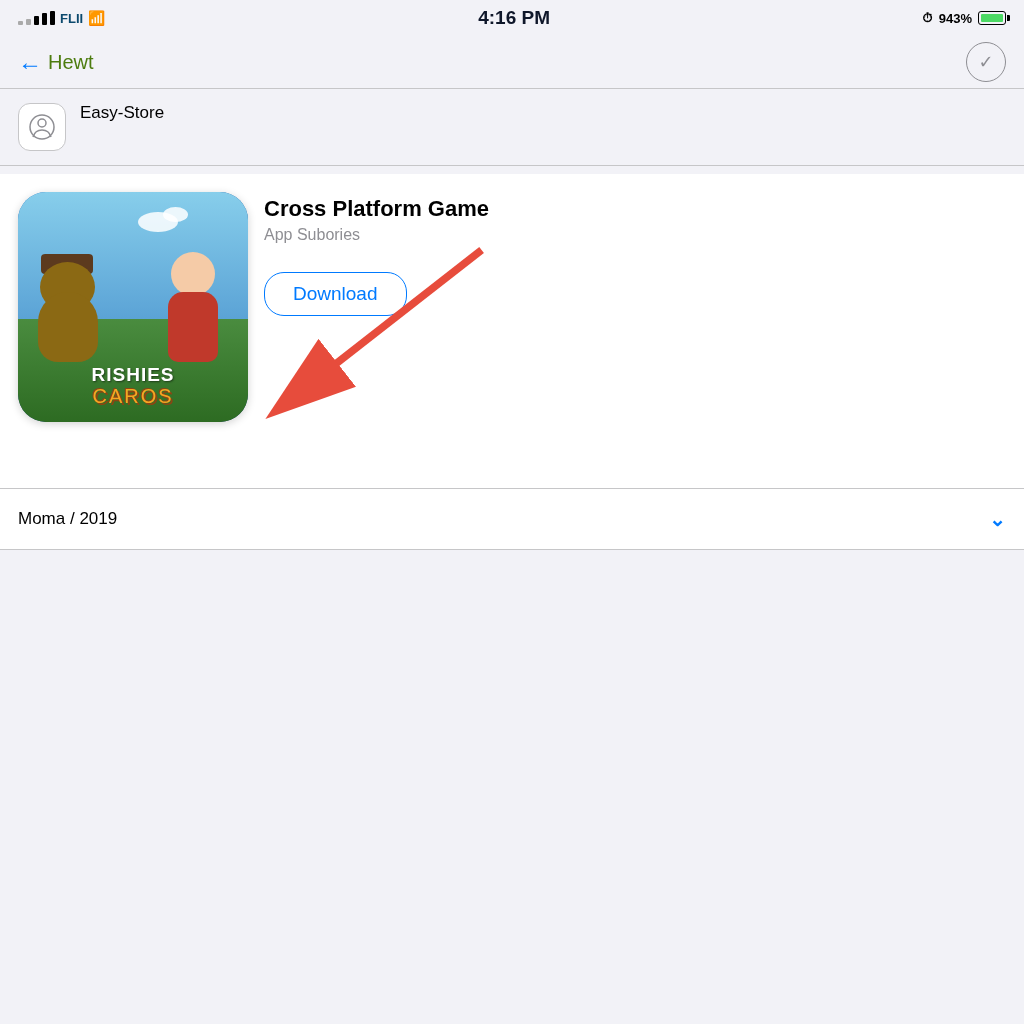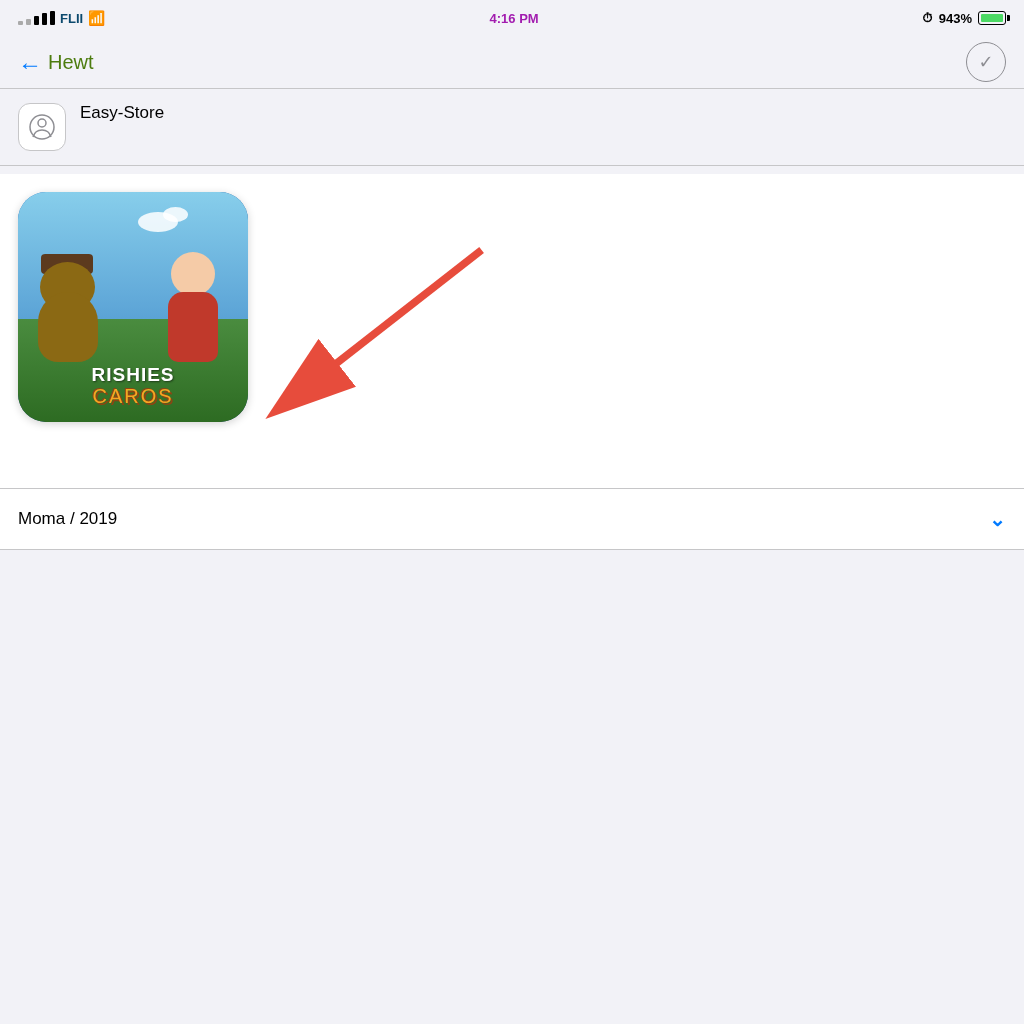--- a/index.html
+++ b/index.html
@@ -35,23 +35,23 @@
     }
     .signal-dot {
       width: 5px;
       border-radius: 1px;
       background: #000;
     }
     .wifi-icon {
       font-size: 14px;
     }
     .status-center {
-      font-size: 13px;
+      font-size: 19px;
       font-weight: 600;
-      color: #a21caf;
+      color: #0f172a;
     }
     .status-right {
       display: flex;
       align-items: center;
       gap: 6px;
       font-size: 13px;
       font-weight: 600;
       color: #000;
     }
     .battery-container {
@@ -434,20 +434,25 @@
             </div>
 
             <div class="game-title-overlay">
               <div class="rishies-text">RISHIES</div>
               <div class="caros-text">CAROS</div>
             </div>
           </div>
         </div>
       </div>
 
+      <div class="app-info">
+        <div class="app-name">Cross Platform Game</div>
+        <div class="app-subtitle">App Subories</div>
+        <button class="download-button">Download</button>
+      </div>
     </div>
 
     <svg class="arrow-overlay" viewBox="0 0 1024 280" xmlns="http://www.w3.org/2000/svg">
 
       <defs>
         <marker id="arrowhead" markerWidth="12" markerHeight="8" refX="10" refY="4" orient="auto">
           <polygon points="0 0, 12 4, 0 8" fill="#e74c3c"></polygon>
         </marker>
       </defs>
       <line x1="480" y1="80" x2="265" y2="248" stroke="#e74c3c" stroke-width="8" marker-end="url(#arrowhead)"></line>

